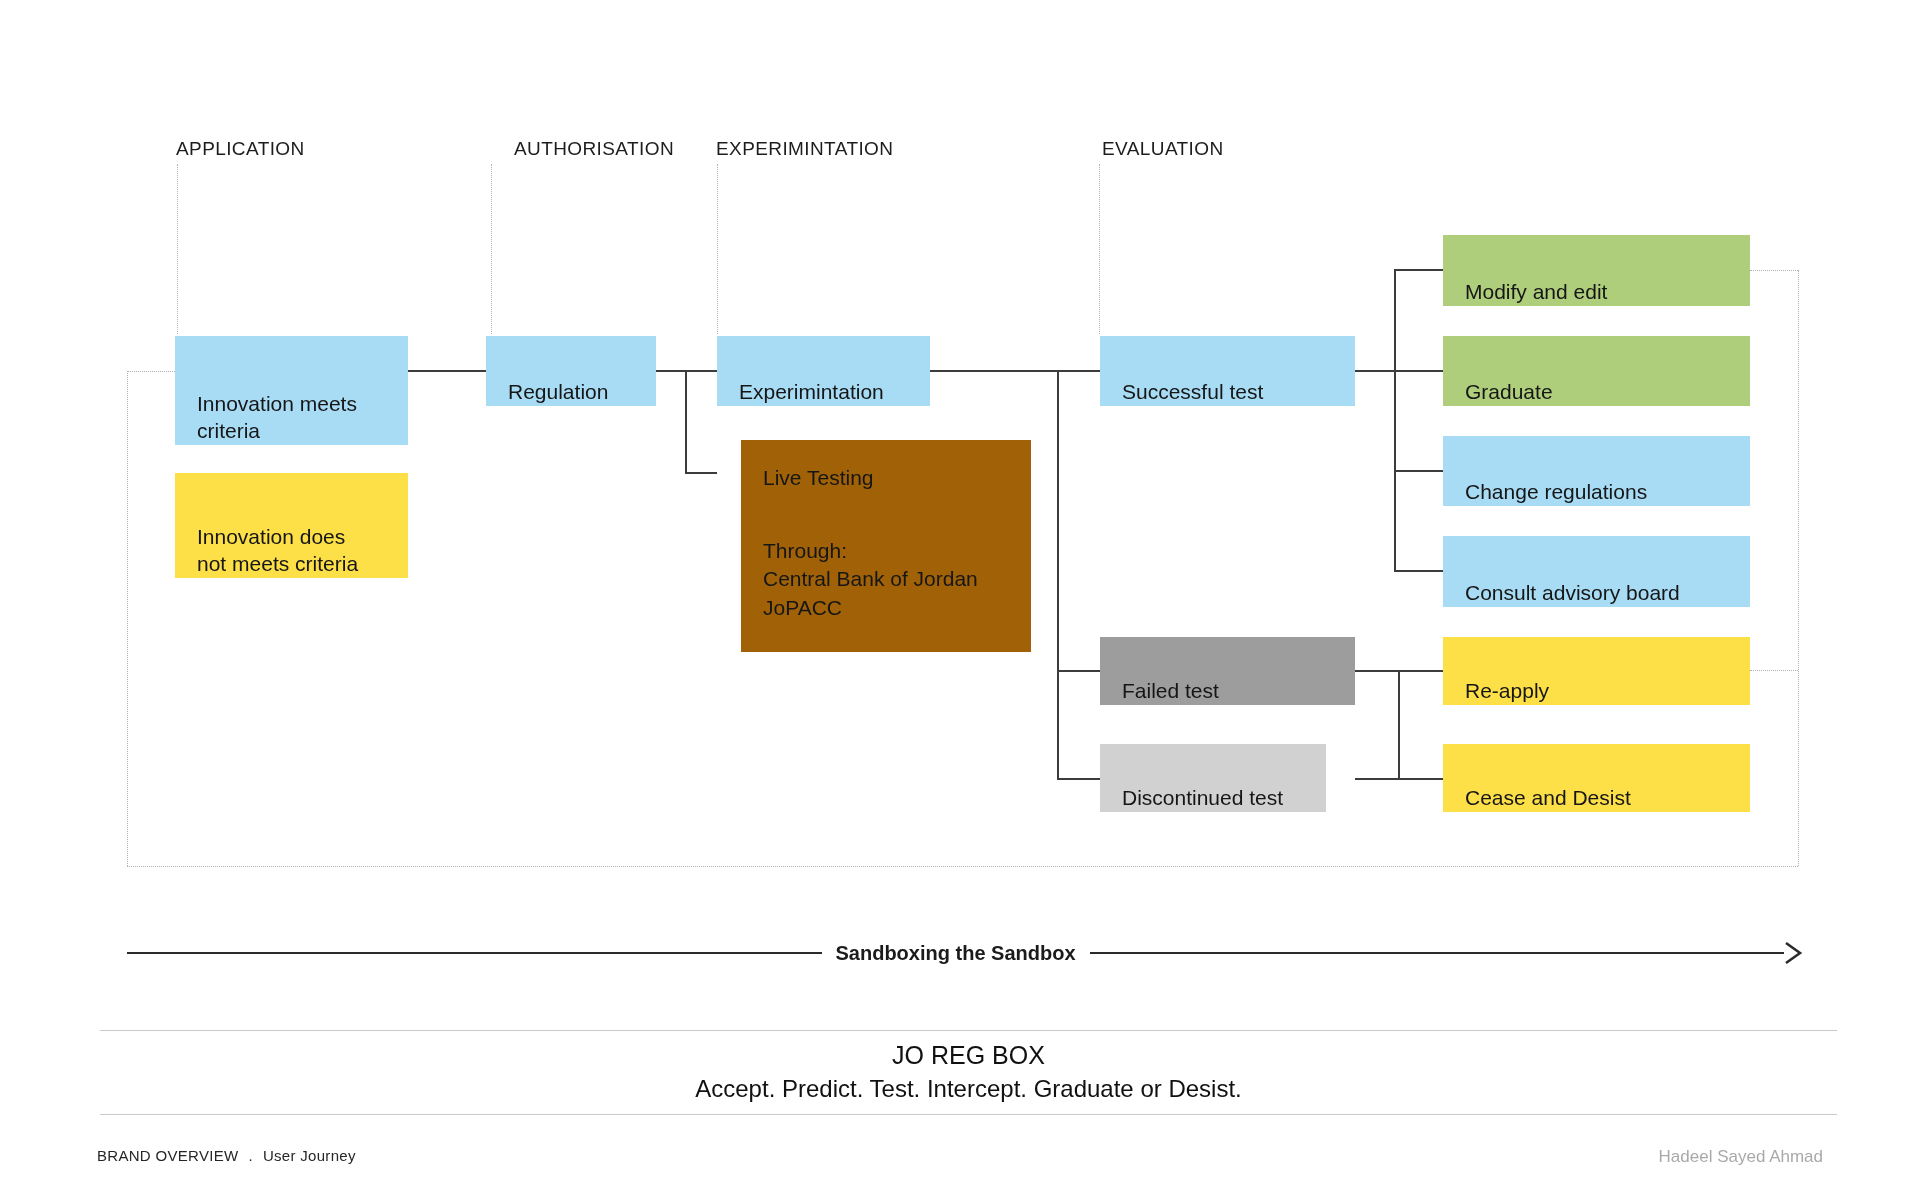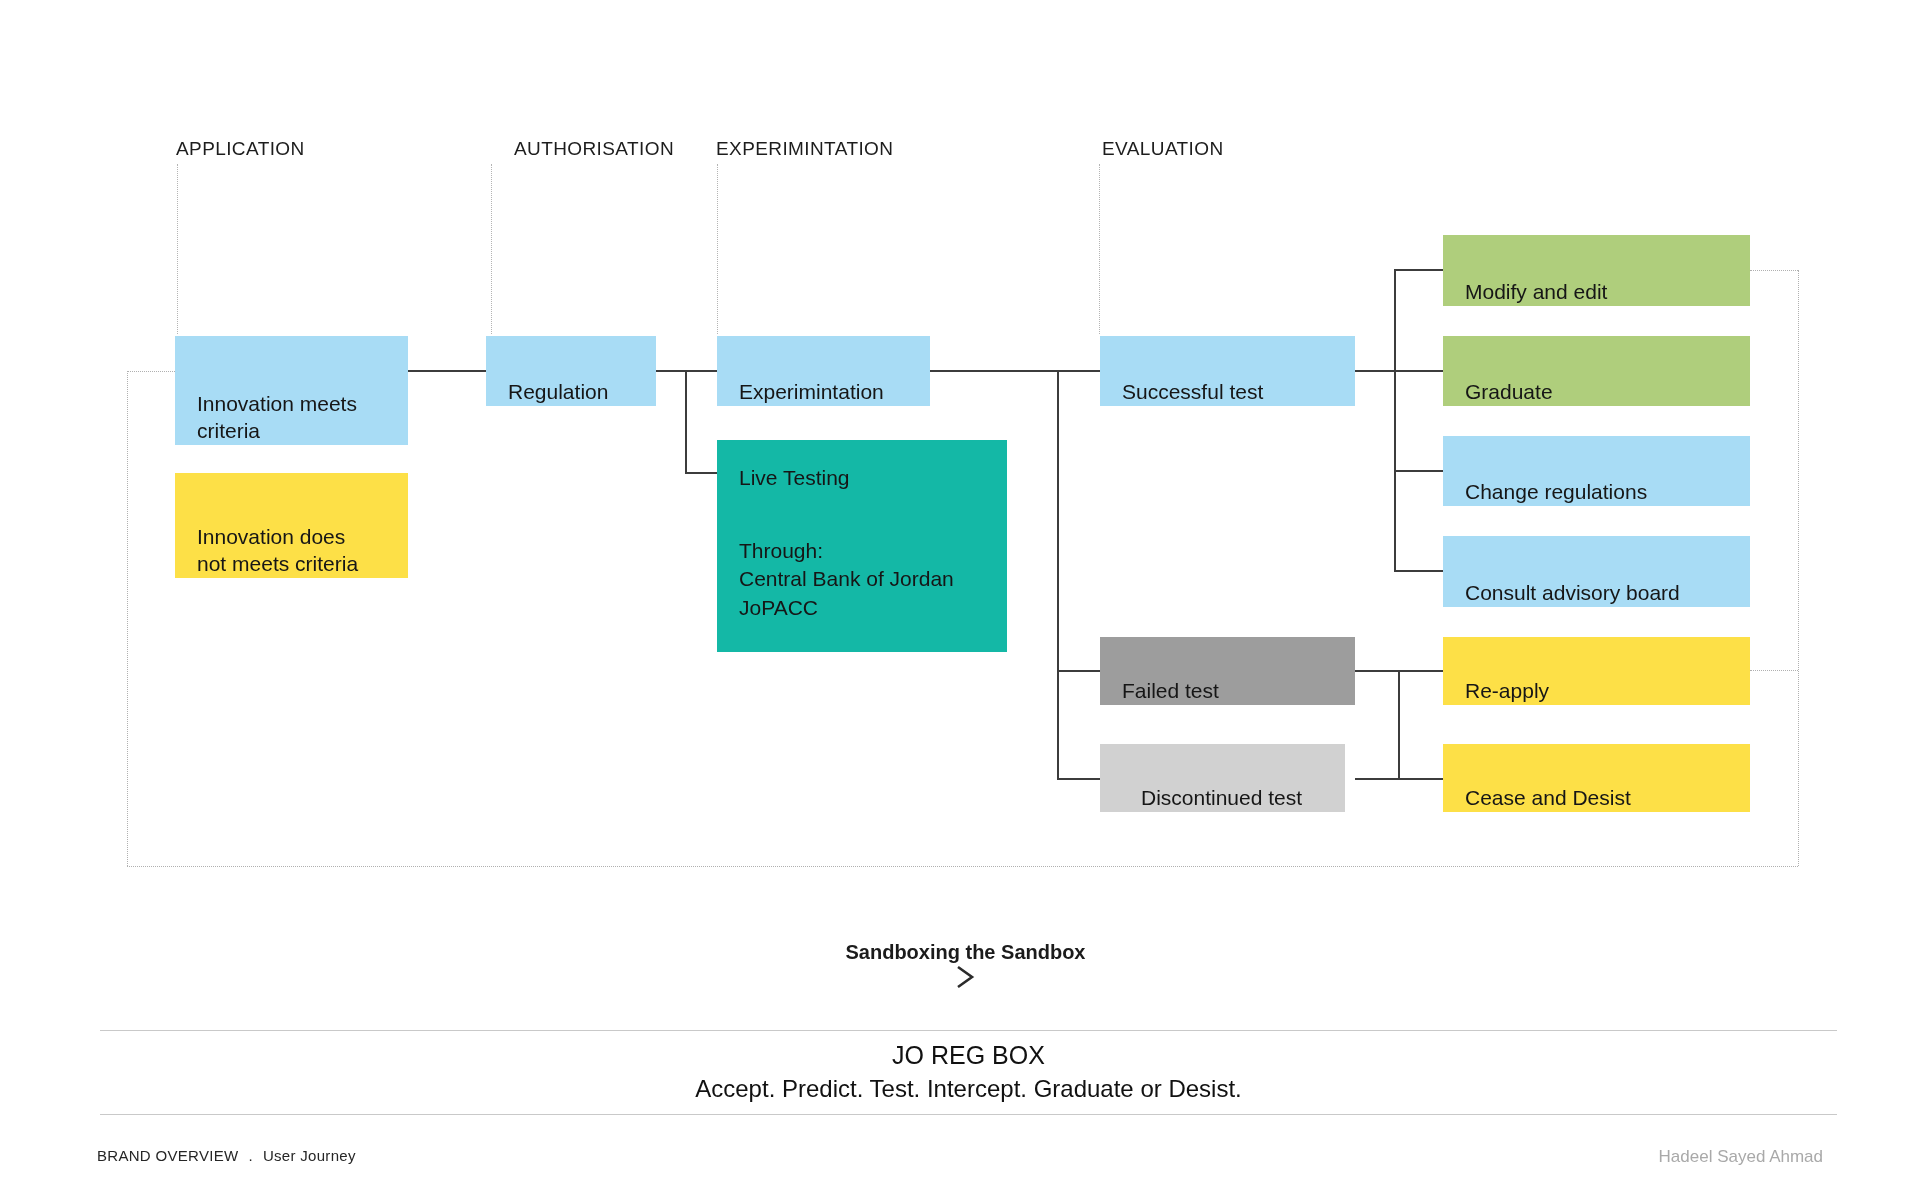--- a/index.html
+++ b/index.html
@@ -21,33 +21,33 @@
     font-size:21px;color:#161616;line-height:1.32;
   }
   .node .node-label{padding:0 12px 0 22px;white-space:pre-line;}
   .c-lightblue{background:#A8DCF5;}
   .c-green{background:#AFCE7C;}
   .c-pink{background:#fde047;}
   .c-darkgray{background:#9D9D9D;}
   .c-lightgray{background:#D1D1D1;}
   
   .live-box{
-    position:absolute;background:#14b8a6;font-size:21px;color:#161616;
-    padding:24px 18px 4px 22px;box-sizing:border-box;line-height:1.36;
+    position:absolute;background:#a16207;font-size:21px;color:#161616;
+    padding:24px 18px 4px 22px;box-sizing:border-box;line-height:1.36;margin-left:24px;
   }
   .live-box .lt-through{margin-top:44px;}
   
   .hline{position:absolute;height:2px;background:#3c3c3c;}
   .vline{position:absolute;width:2px;background:#3c3c3c;}
   .hdot{position:absolute;height:0;border-top:1px dotted #b0b0b0;}
   .vdot{position:absolute;width:0;border-left:1px dotted #b0b0b0;}
   
   .arrow-row{
     position:absolute;left:127px;top:941px;width:1677px;height:24px;
-    display:flex;align-items:center;flex-direction:column;
+    display:flex;align-items:center;
   }
   .arrow-line{flex:1;height:2.5px;background:#2b2b2b;}
   .arrow-label{font-size:20px;font-weight:700;color:#1b1b1b;margin:0 14px;white-space:nowrap;}
   .arrow-head{flex:0 0 auto;margin-left:-2px;display:flex;align-items:center;}
   
   .footer-rule{position:absolute;left:100px;width:1737px;height:1px;background:#c9c9c9;}
   .footer-title{
     position:absolute;left:100px;width:1737px;top:1041px;text-align:center;
     font-size:25px;color:#111;
   }
@@ -120,21 +120,21 @@
     <div class="lt-org1">Central Bank of Jordan</div>
     <div class="lt-org2">JoPACC</div>
   </div>
 
   <div class="node c-lightblue" style="left:1100px;top:336px;width:255px;height:70px;">
     <span class="node-label">Successful test</span>
   </div>
   <div class="node c-darkgray" style="left:1100px;top:637px;width:255px;height:68px;">
     <span class="node-label">Failed test</span>
   </div>
-  <div class="node c-lightgray" style="left:1100px;top:744px;width:226px;height:68px;padding-left:19px;">
+  <div class="node c-lightgray" style="left:1100px;top:744px;width:226px;height:68px;">
     <span class="node-label">Discontinued test</span>
   </div>
 
   <div class="node c-green" style="left:1443px;top:235px;width:307px;height:71px;">
     <span class="node-label">Modify and edit</span>
   </div>
   <div class="node c-green" style="left:1443px;top:336px;width:307px;height:70px;">
     <span class="node-label">Graduate</span>
   </div>
   <div class="node c-lightblue" style="left:1443px;top:436px;width:307px;height:70px;">

